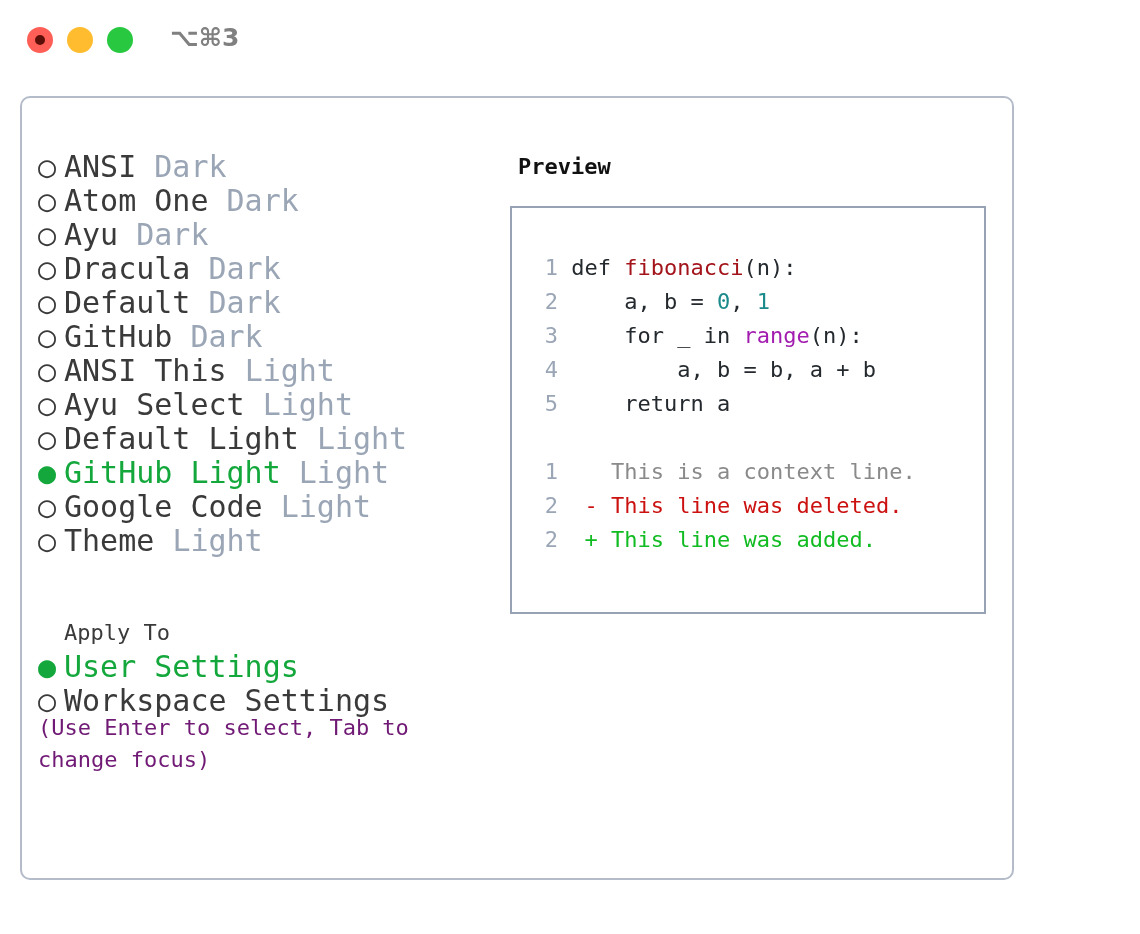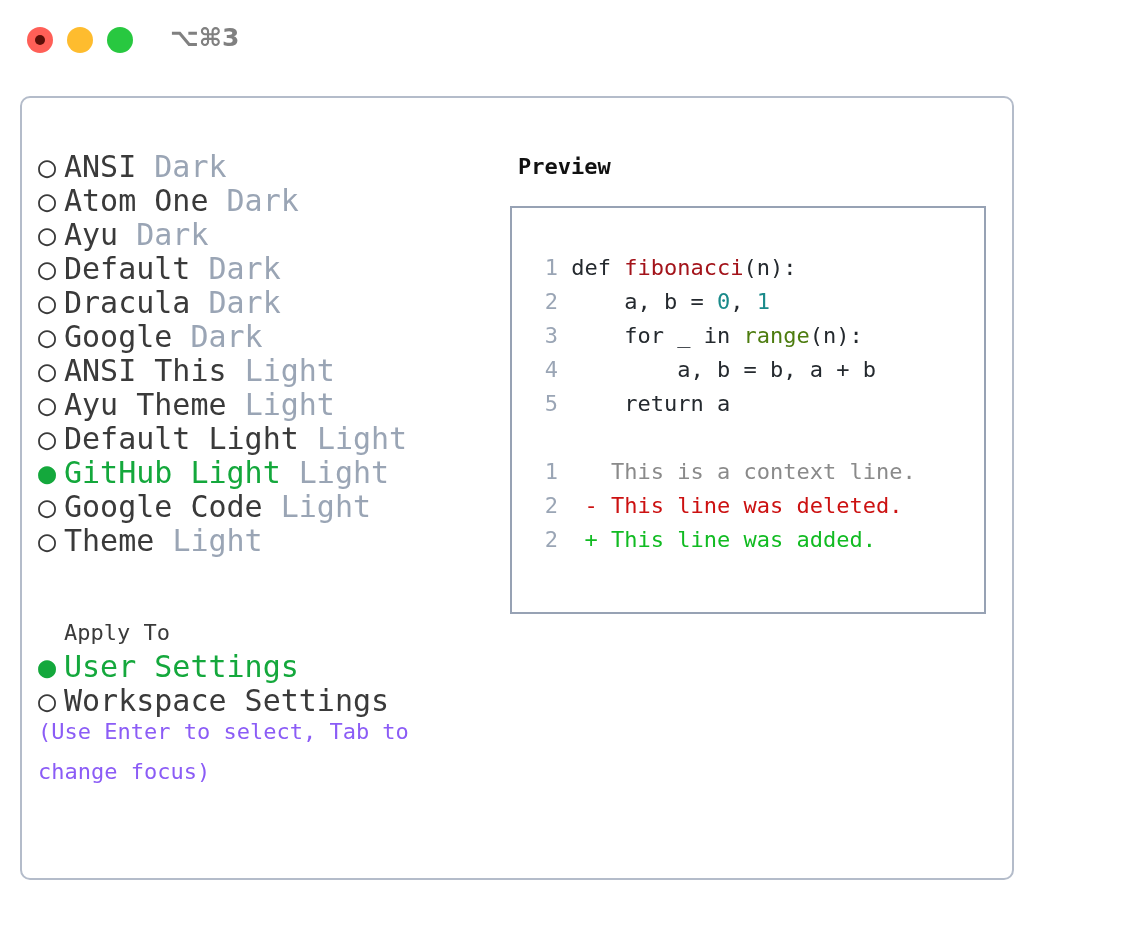--- a/index.html
+++ b/index.html
@@ -111,22 +111,22 @@
     padding-left: 26px;
     white-space: pre;
     margin-top: 24px;
   }
 
   #hint {
     position: absolute;
     left: 16px; top: 614px;
     width: 410px;
     font-size: 22px;
-    line-height: 40px;
-    color: #8b5cf6;
+    line-height: 32px;
+    color: #701a75;
     white-space: pre-wrap;
   }
 
   
   #preview-title {
     position: absolute;
     left: 480px; top: 52px;
     font-size: 22px;
     font-weight: bold;
     color: #111111;
@@ -158,21 +158,21 @@
     display: inline-block;
     width: 28px;
     text-align: right;
     color: #9aa5b5;
     white-space: pre;
   }
   .code-body { white-space: pre; }
   .tok-def   { color: #24292e; }
   .tok-fn    { color: #a3131a; }
   .tok-num   { color: #1a8a8a; }
-  .tok-call  { color: #4d7c0f; }
+  .tok-call  { color: #a21caf; }
   .tok-plain { color: #24292e; }
   .blank-line { height: 34px; }
   .diff-ctx { color: #8a8a8a; }
   .diff-del { color: #cc1111; }
   .diff-add { color: #11bb22; }
 </style>
 </head>
 <body>
 
 <div id="window">
@@ -185,25 +185,25 @@
     <div id="titlebar-label">⌥⌘3</div>
   </div>
 
   <div id="panel">
 
     <div id="left-col">
       <div id="theme-list">
           <div class="row"><span class="marker">○</span><span class="theme-name">ANSI</span><span> </span><span class="tag">Dark</span></div>
           <div class="row"><span class="marker">○</span><span class="theme-name">Atom One</span><span> </span><span class="tag">Dark</span></div>
           <div class="row"><span class="marker">○</span><span class="theme-name">Ayu</span><span> </span><span class="tag">Dark</span></div>
+          <div class="row"><span class="marker">○</span><span class="theme-name">Dracula</span><span> </span><span class="tag">Dark</span></div>
           <div class="row"><span class="marker">○</span><span class="theme-name">Default</span><span> </span><span class="tag">Dark</span></div>
-          <div class="row"><span class="marker">○</span><span class="theme-name">Dracula</span><span> </span><span class="tag">Dark</span></div>
-          <div class="row"><span class="marker">○</span><span class="theme-name">Google</span><span> </span><span class="tag">Dark</span></div>
+          <div class="row"><span class="marker">○</span><span class="theme-name">GitHub</span><span> </span><span class="tag">Dark</span></div>
           <div class="row"><span class="marker">○</span><span class="theme-name">ANSI This</span><span> </span><span class="tag">Light</span></div>
-          <div class="row"><span class="marker">○</span><span class="theme-name">Ayu Theme</span><span> </span><span class="tag">Light</span></div>
+          <div class="row"><span class="marker">○</span><span class="theme-name">Ayu Select</span><span> </span><span class="tag">Light</span></div>
           <div class="row"><span class="marker">○</span><span class="theme-name">Default Light</span><span> </span><span class="tag">Light</span></div>
           <div class="row selected"><span class="marker filled">●</span><span class="theme-name">GitHub Light</span><span> </span><span class="tag">Light</span></div>
           <div class="row"><span class="marker">○</span><span class="theme-name">Google Code</span><span> </span><span class="tag">Light</span></div>
           <div class="row"><span class="marker">○</span><span class="theme-name">Theme</span><span> </span><span class="tag">Light</span></div>
         </div>
 
       <div class="spacer"></div>
 
       <div id="apply-heading">Apply To</div>
       <div id="apply-list">

